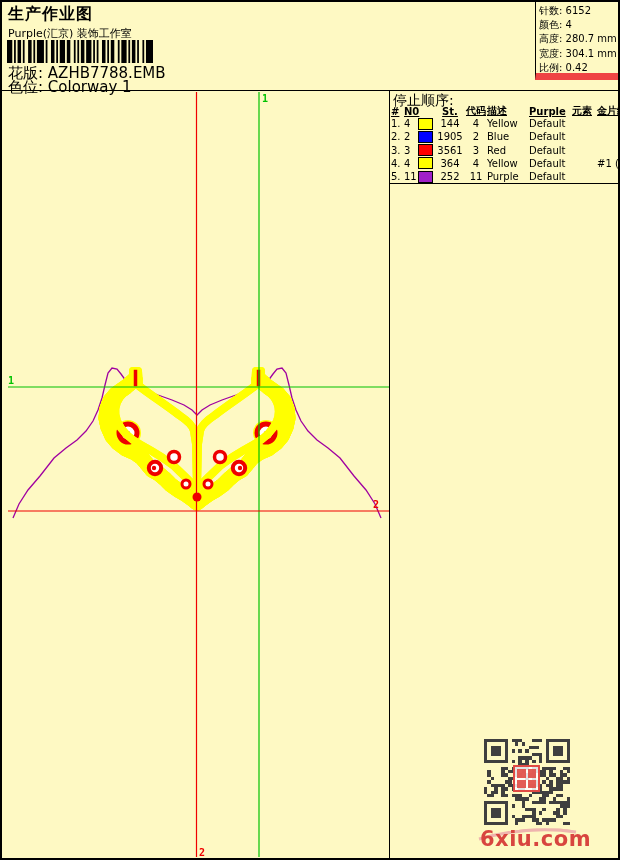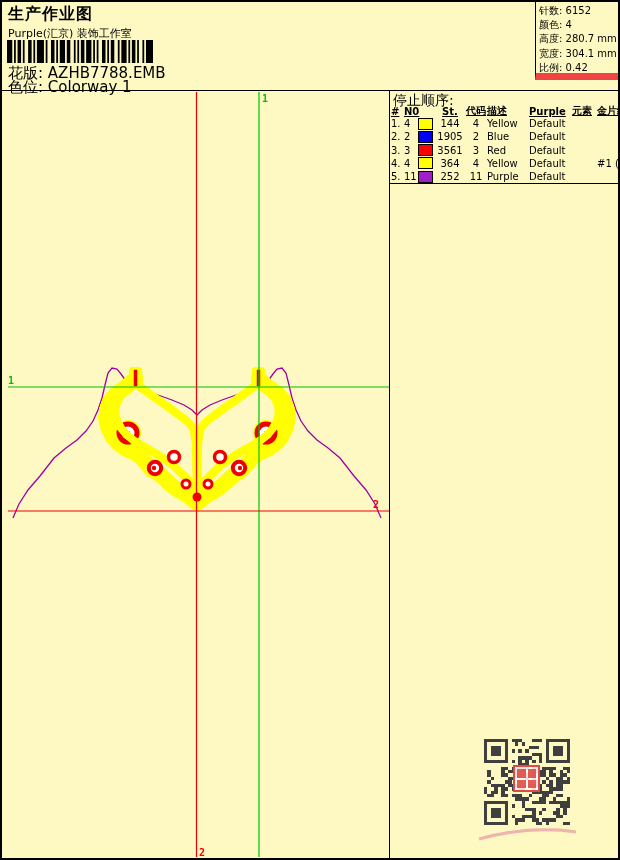--- a/index.html
+++ b/index.html
@@ -548,15 +548,16 @@
       <i></i>
       <i></i>
       <i></i>
       <i></i>
     </div>
   <div class="logo">
     <svg class="swoosh" viewBox="0 0 108 40">
       <path d="M4,22 Q52,6 100,14 Q78,8 40,15 Z" style="fill:var(--swoosh)"></path>
       <path d="M4,22 Q55,8 101,15" fill="none" style="stroke:var(--swoosh)" stroke-width="3"></path>
     </svg>
+    <div class="logo-text">6xiu.com</div>
   </div>
 
 </div>
 
 </body></html>

